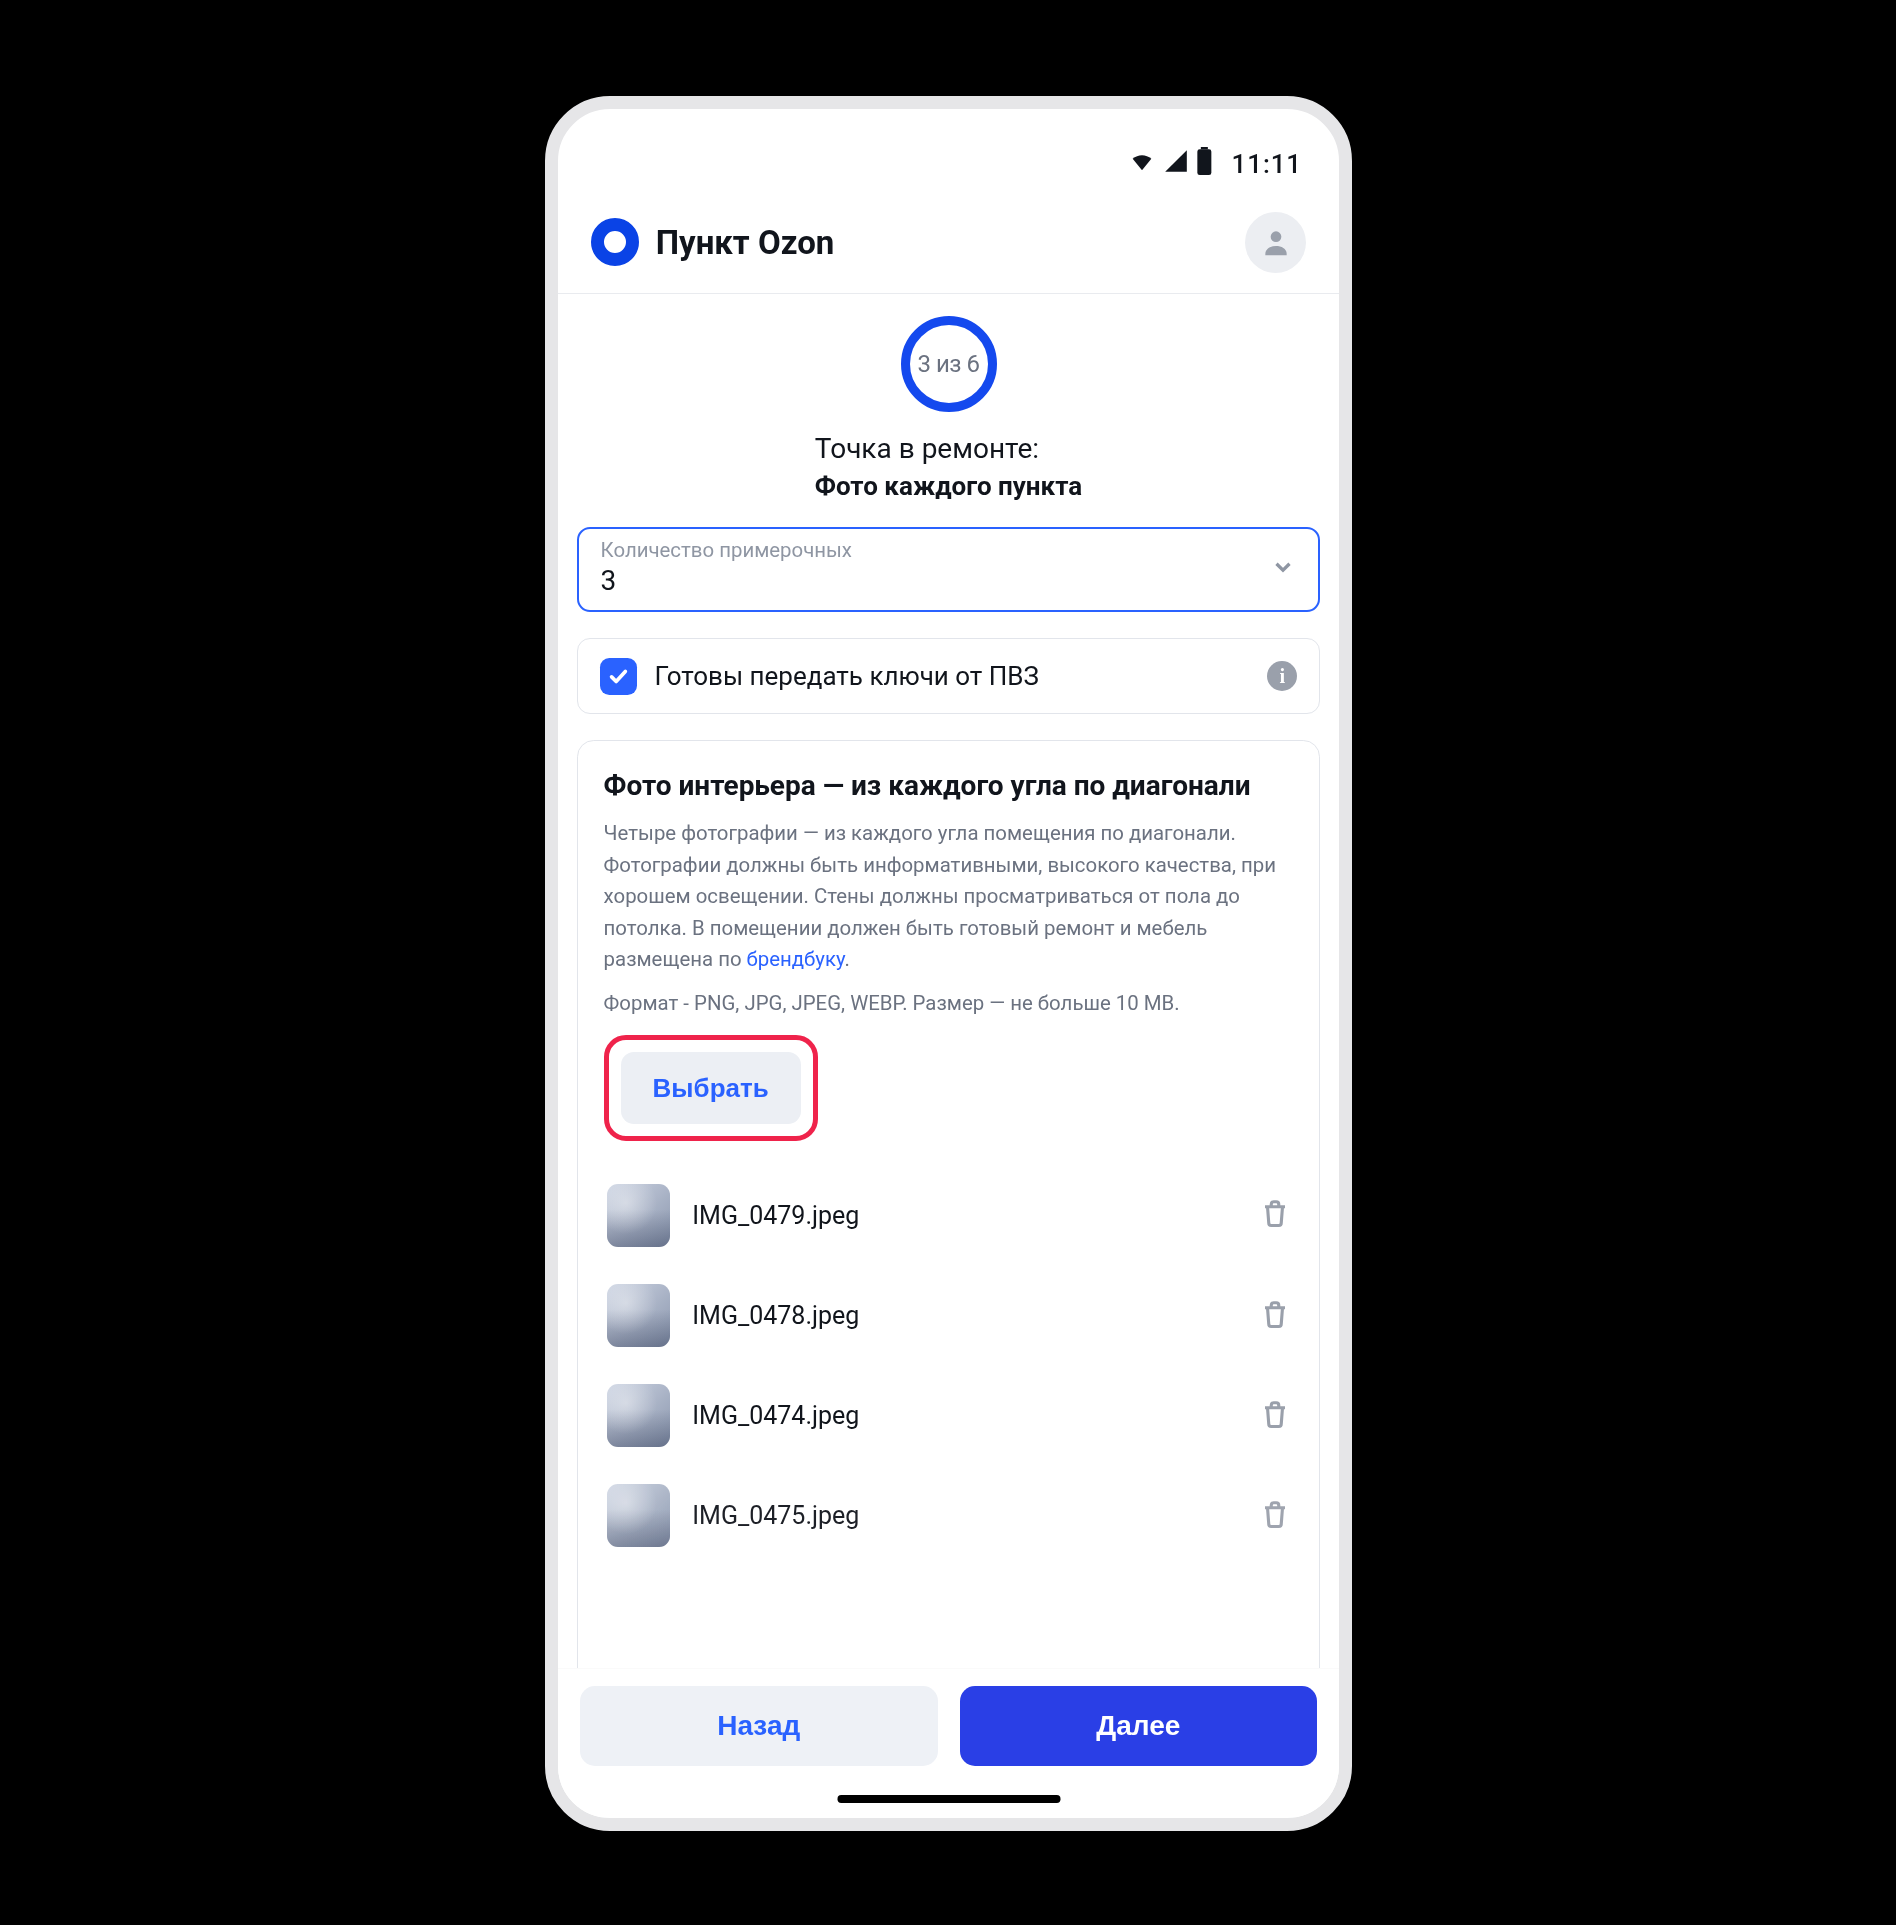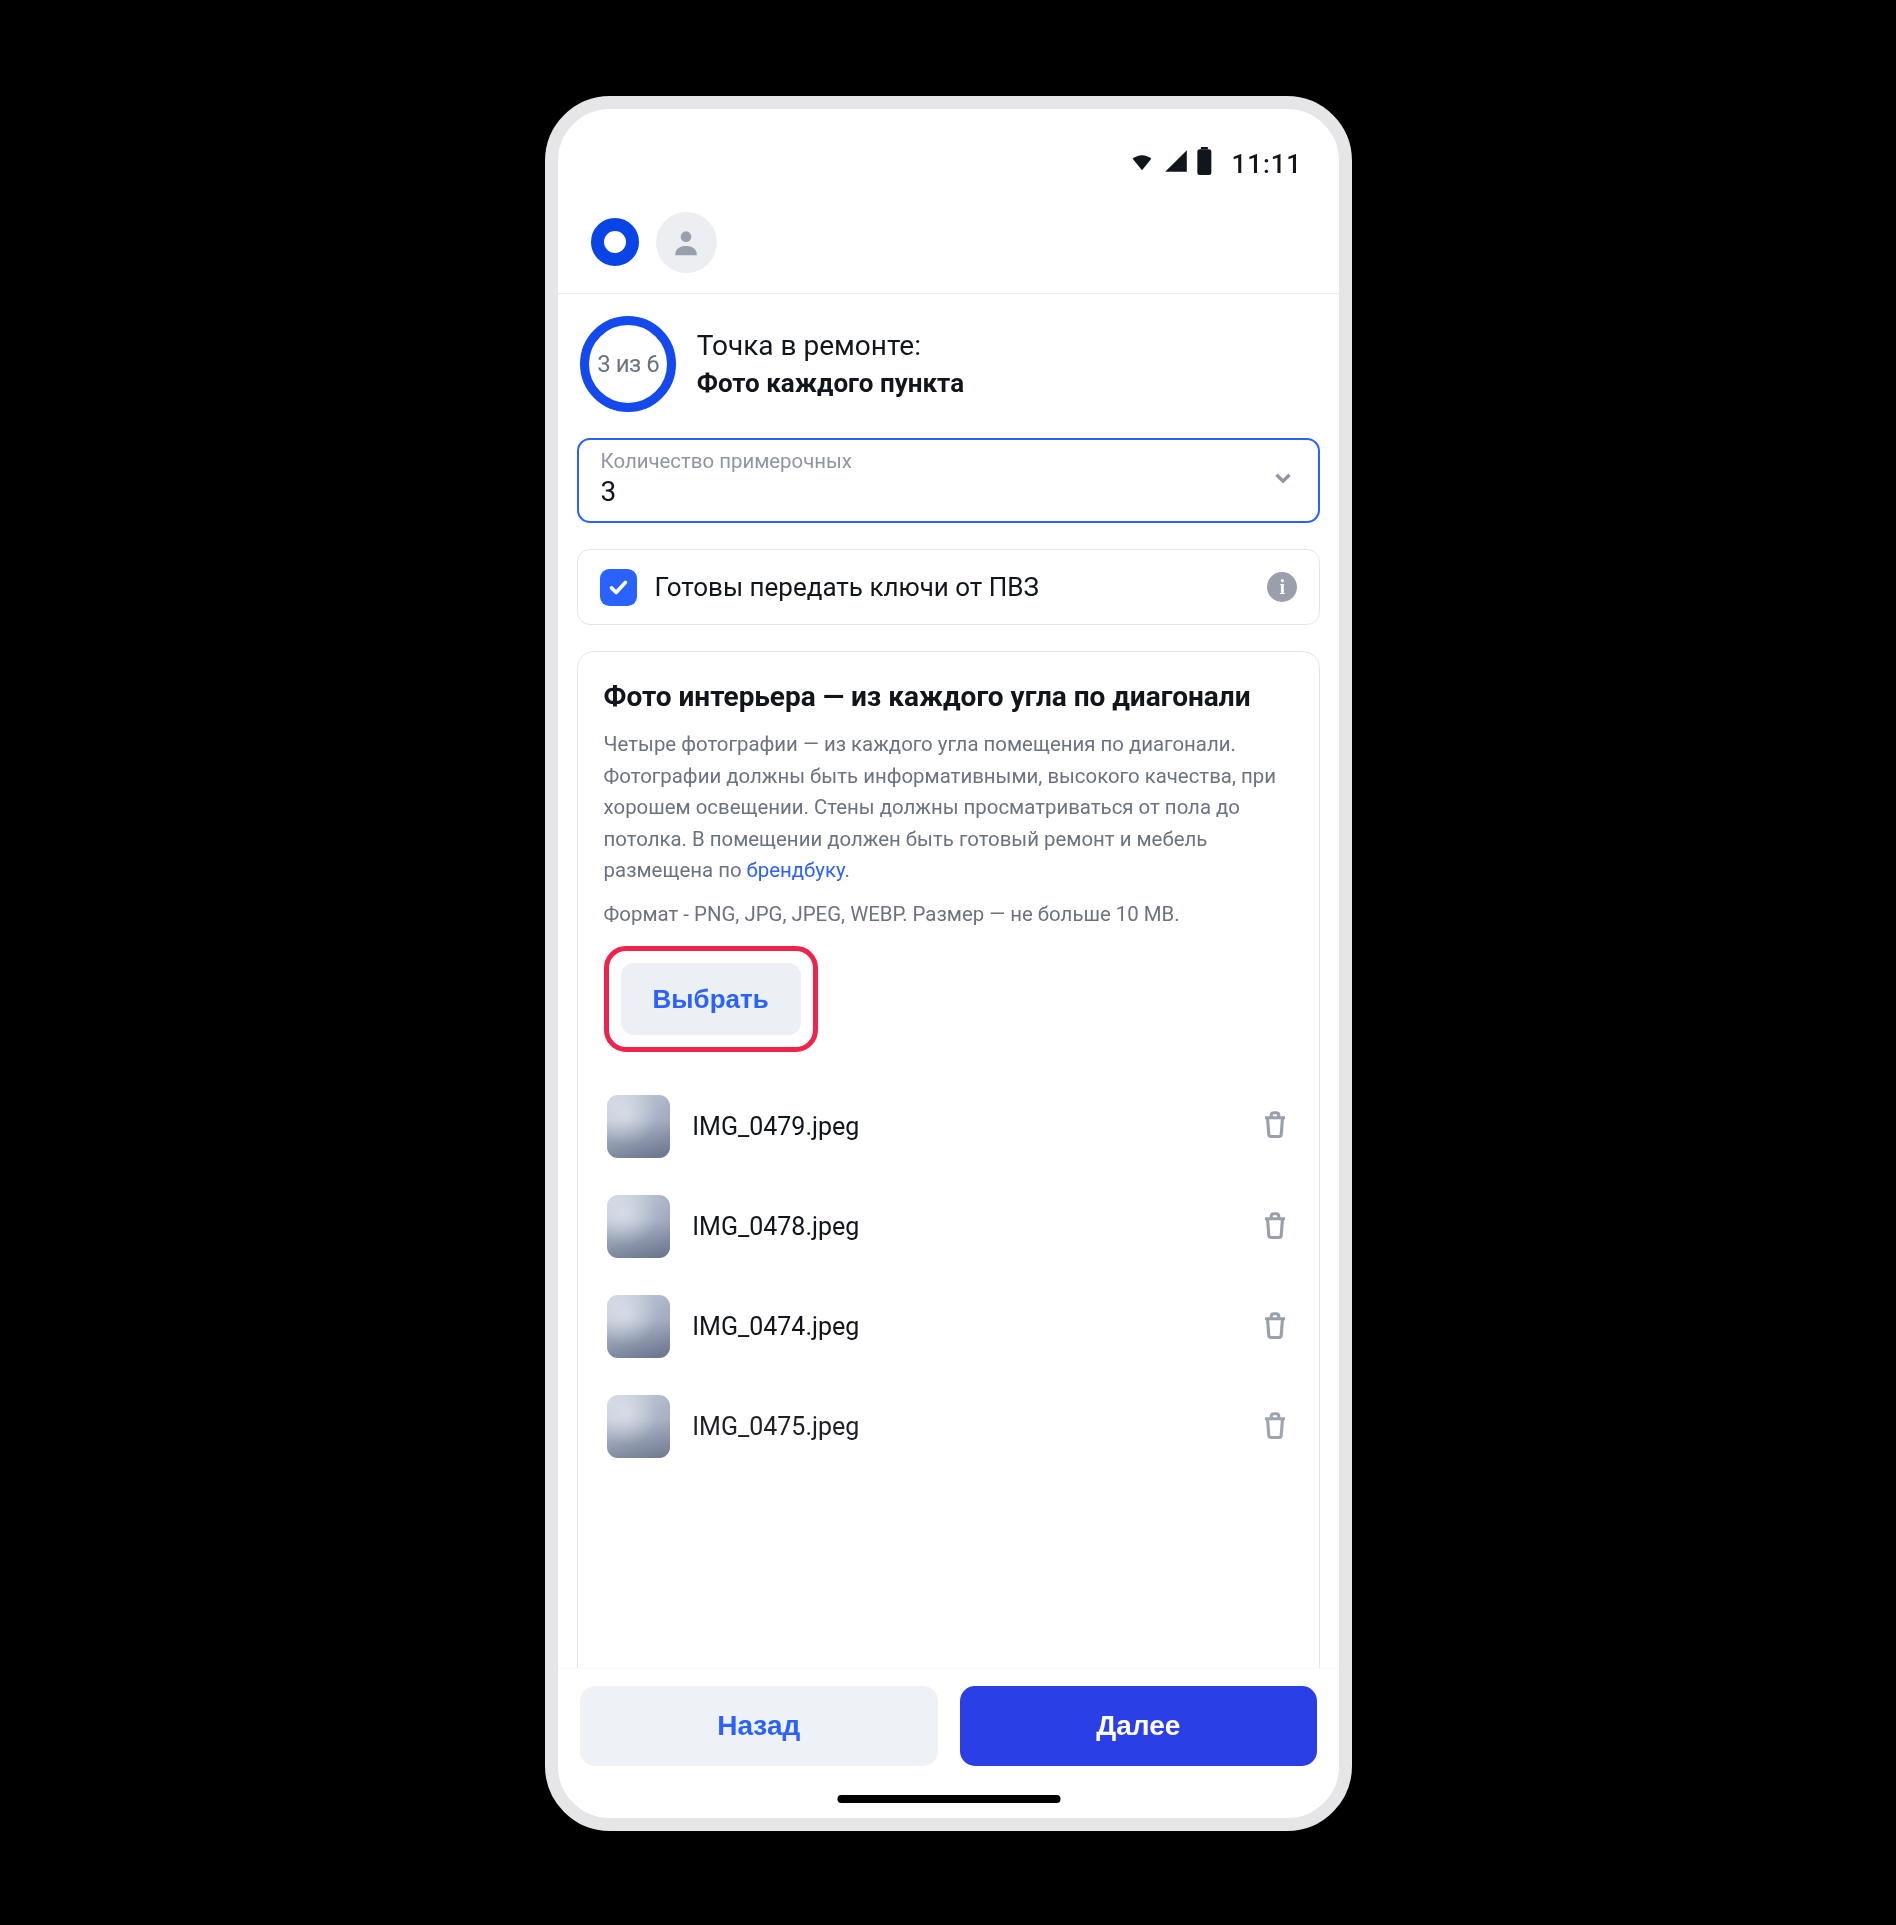--- a/index.html
+++ b/index.html
@@ -48,21 +48,21 @@
     border: 13px solid #0a43e6;
   }
   .app-title { font-size: 33px; font-weight: 700; color: #11151c; flex: 1; }
   .avatar {
     width: 61px; height: 61px; border-radius: 50%;
     background: #eceef2; display: flex; align-items: center; justify-content: center;
   }
   .avatar svg { width: 32px; height: 32px; fill: #9aa0ab; }
 
   .content { flex: 1; overflow: hidden; padding: 18.6px 18.6px 0 18.6px; display:flex; flex-direction:column; gap: 26px;}
-  .steprow { display: flex; align-items: center; gap: 20.4px; padding: 3.7px 3.7px 0 3.7px;}
+  .steprow { display: flex; align-items: center; gap: 20.4px; padding: 3.7px 3.7px 0 3.7px; flex-direction: column;}
   .stepcircle {
     width: 96px; height: 96px; border-radius: 50%;
     border: 9.3px solid #1449ee; display: flex; align-items: center; justify-content: center;
     color: #6b7280; font-size: 24px; letter-spacing: -0.5px;
   }
   .stepcopy .supertitle { font-size: 28px; color: #11151c; margin-bottom: 5.6px; }
   .stepcopy .subtitle { font-size: 26px; font-weight: 700; color: #11151c; }
 
   .selectbox {
     border: 2.8px solid #2a62ff;
@@ -159,20 +159,21 @@
       <svg width="16.7" height="28" viewBox="0 0 12 24">
           <rect x="3" y="0" width="6" height="2" fill="#11151c"></rect>
           <rect x="0" y="2" width="12" height="22" rx="2" fill="#11151c"></rect>
         </svg>
     </span>
     <span class="time">11:11</span>
   </div>
 
   <div class="appheader">
     <div class="logo-ring"></div>
+    <div class="app-title">Пункт Ozon</div>
     <div class="avatar">
       <svg viewBox="0 0 24 24">
           <circle cx="12" cy="8" r="4"></circle>
           <path d="M4 21c0-4 4-6 8-6s8 2 8 6v1H4v-1z"></path>
         </svg>
     </div>
   </div>
 
   <div class="content">
 

